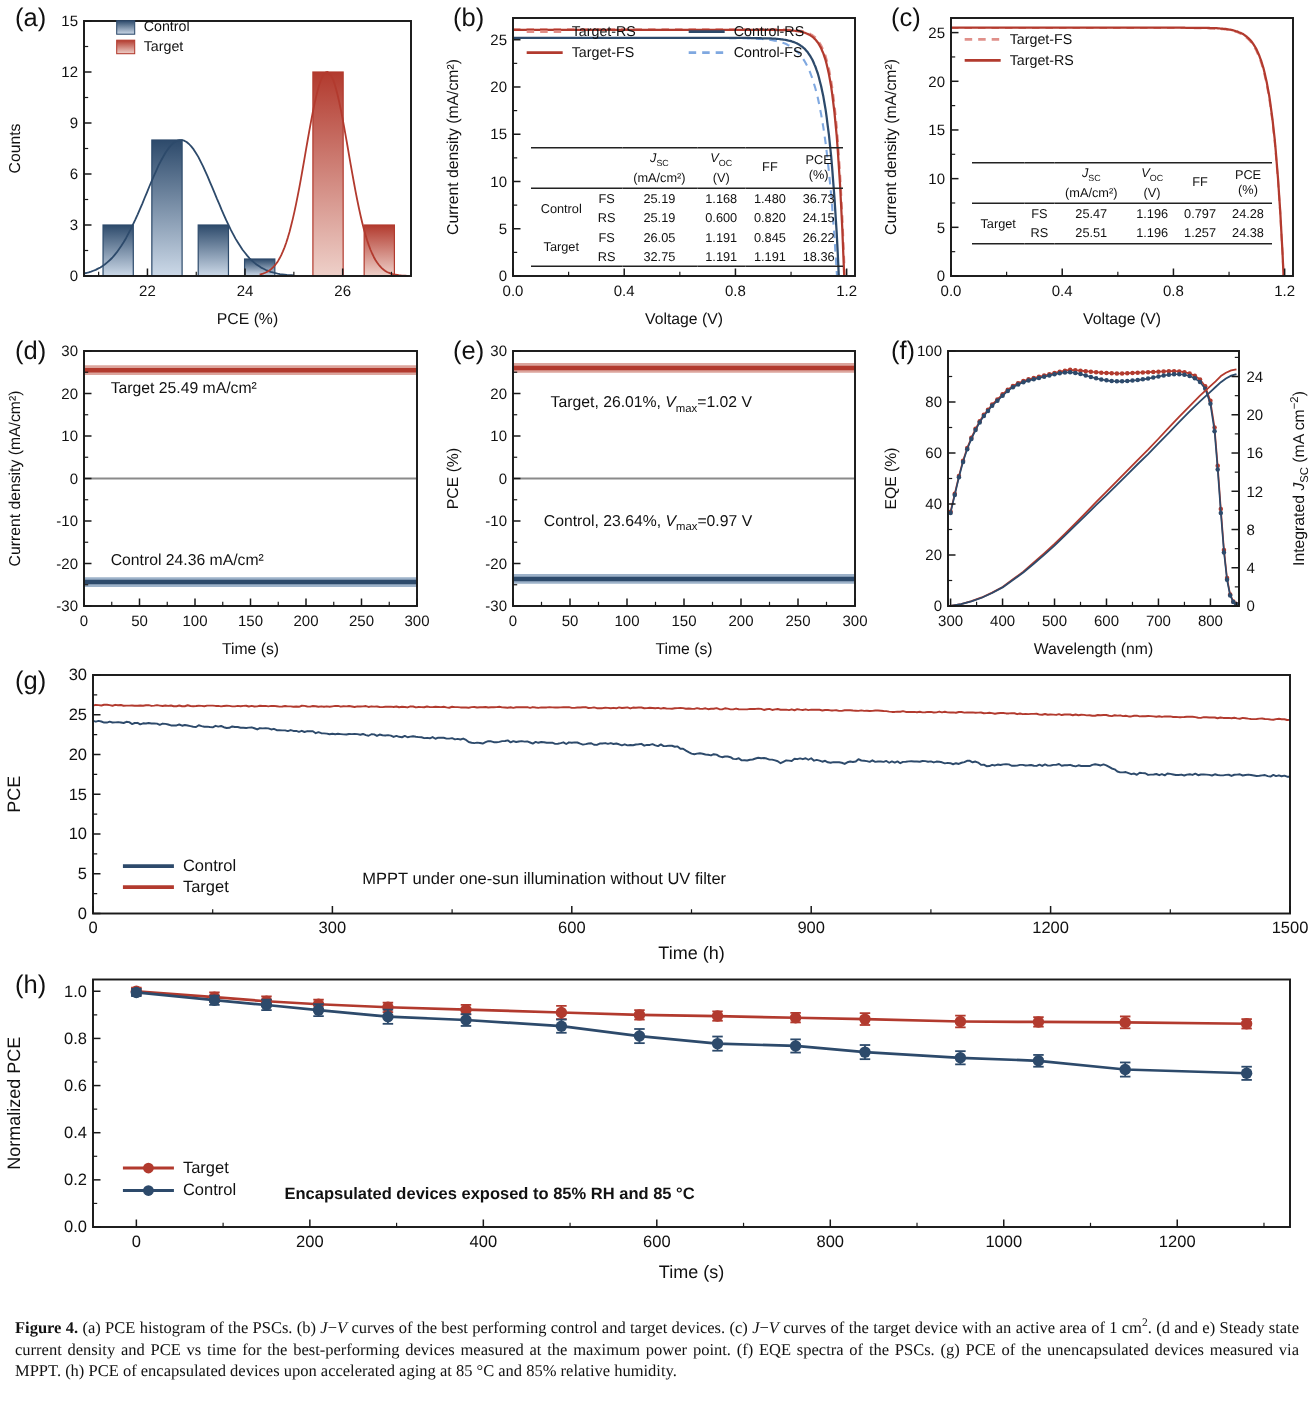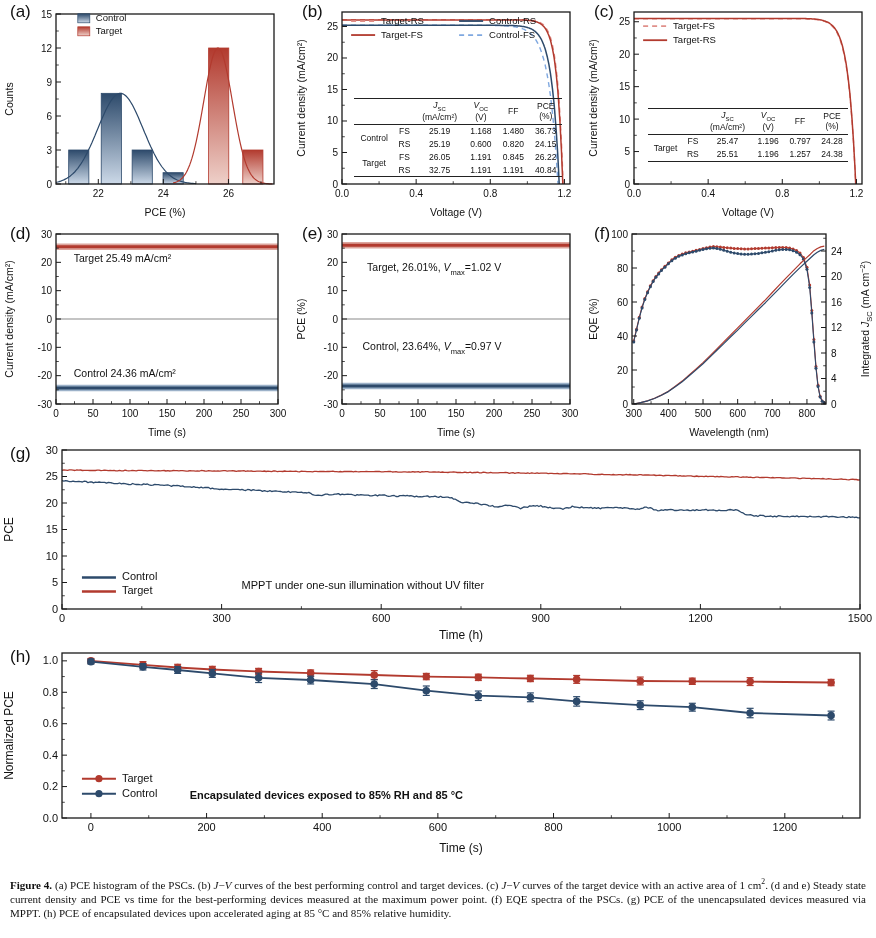--- a/index.html
+++ b/index.html
@@ -181,21 +181,21 @@
                 <td>26.05</td>
                 <td>1.191</td>
                 <td>0.845</td>
                 <td>26.22</td>
               </tr>
               <tr>
                 <td>RS</td>
                 <td>32.75</td>
                 <td>1.191</td>
                 <td>1.191</td>
-                <td>40.84</td>
+                <td>18.36</td>
               </tr>
             </tbody>
           </table>
         </div>
     </div>
     <div class="panel">
       <span class="plabel">(c)</span>
       <svg width="292" height="222" viewBox="0 0 292 222">
           <path d="M50.0 18.7L50.7 18.7L51.5 18.7L52.2 18.7L53.0 18.7L53.7 18.7L54.4 18.7L55.2 18.7L55.9 18.7L56.7 18.7L57.4 18.7L58.2 18.7L58.9 18.7L59.6 18.7L60.4 18.7L61.1 18.7L61.9 18.7L62.6 18.7L63.3 18.7L64.1 18.7L64.8 18.7L65.6 18.7L66.3 18.7L67.1 18.7L67.8 18.7L68.5 18.7L69.3 18.7L70.0 18.7L70.8 18.7L71.5 18.7L72.2 18.7L73.0 18.7L73.7 18.7L74.5 18.7L75.2 18.7L76.0 18.7L76.7 18.7L77.4 18.7L78.2 18.7L78.9 18.7L79.7 18.7L80.4 18.7L81.1 18.7L81.9 18.7L82.6 18.7L83.4 18.7L84.1 18.7L84.8 18.7L85.6 18.7L86.3 18.7L87.1 18.7L87.8 18.7L88.6 18.7L89.3 18.7L90.0 18.7L90.8 18.7L91.5 18.7L92.3 18.7L93.0 18.7L93.7 18.7L94.5 18.7L95.2 18.7L96.0 18.7L96.7 18.7L97.5 18.7L98.2 18.7L98.9 18.7L99.7 18.7L100.4 18.7L101.2 18.7L101.9 18.7L102.6 18.7L103.4 18.7L104.1 18.7L104.9 18.7L105.6 18.7L106.4 18.7L107.1 18.7L107.8 18.7L108.6 18.7L109.3 18.7L110.1 18.7L110.8 18.7L111.5 18.7L112.3 18.7L113.0 18.7L113.8 18.7L114.5 18.7L115.2 18.7L116.0 18.7L116.7 18.7L117.5 18.7L118.2 18.7L119.0 18.7L119.7 18.7L120.4 18.7L121.2 18.7L121.9 18.7L122.7 18.7L123.4 18.7L124.1 18.7L124.9 18.7L125.6 18.7L126.4 18.7L127.1 18.7L127.9 18.7L128.6 18.7L129.3 18.7L130.1 18.7L130.8 18.7L131.6 18.7L132.3 18.7L133.0 18.7L133.8 18.7L134.5 18.7L135.3 18.7L136.0 18.7L136.8 18.7L137.5 18.7L138.2 18.7L139.0 18.7L139.7 18.7L140.5 18.7L141.2 18.7L141.9 18.7L142.7 18.7L143.4 18.7L144.2 18.7L144.9 18.7L145.6 18.7L146.4 18.7L147.1 18.7L147.9 18.7L148.6 18.7L149.4 18.7L150.1 18.7L150.8 18.7L151.6 18.7L152.3 18.7L153.1 18.7L153.8 18.7L154.5 18.7L155.3 18.7L156.0 18.7L156.8 18.7L157.5 18.7L158.3 18.7L159.0 18.7L159.7 18.7L160.5 18.7L161.2 18.7L162.0 18.7L162.7 18.7L163.4 18.7L164.2 18.7L164.9 18.7L165.7 18.7L166.4 18.7L167.2 18.7L167.9 18.7L168.6 18.7L169.4 18.7L170.1 18.7L170.9 18.7L171.6 18.7L172.3 18.7L173.1 18.7L173.8 18.7L174.6 18.7L175.3 18.7L176.0 18.7L176.8 18.7L177.5 18.7L178.3 18.7L179.0 18.7L179.8 18.7L180.5 18.7L181.2 18.7L182.0 18.7L182.7 18.7L183.5 18.7L184.2 18.7L184.9 18.7L185.7 18.7L186.4 18.7L187.2 18.7L187.9 18.7L188.7 18.7L189.4 18.7L190.1 18.7L190.9 18.7L191.6 18.7L192.4 18.7L193.1 18.7L193.8 18.7L194.6 18.7L195.3 18.7L196.1 18.7L196.8 18.7L197.6 18.7L198.3 18.7L199.0 18.7L199.8 18.7L200.5 18.7L201.3 18.7L202.0 18.7L202.7 18.7L203.5 18.7L204.2 18.7L205.0 18.7L205.7 18.7L206.4 18.7L207.2 18.7L207.9 18.7L208.7 18.7L209.4 18.7L210.2 18.7L210.9 18.7L211.6 18.7L212.4 18.8L213.1 18.8L213.9 18.8L214.6 18.8L215.3 18.8L216.1 18.8L216.8 18.8L217.6 18.8L218.3 18.8L219.1 18.8L219.8 18.9L220.5 18.9L221.3 18.9L222.0 18.9L222.8 18.9L223.5 19.0L224.2 19.0L225.0 19.0L225.7 19.1L226.5 19.1L227.2 19.2L228.0 19.2L228.7 19.3L229.4 19.3L230.2 19.4L230.9 19.5L231.7 19.5L232.4 19.6L233.1 19.7L233.9 19.8L234.6 19.9L235.4 20.1L236.1 20.2L236.8 20.4L237.6 20.5L238.3 20.7L239.1 20.9L239.8 21.2L240.6 21.4L241.3 21.7L242.0 22.0L242.8 22.4L243.5 22.7L244.3 23.2L245.0 23.6L245.7 24.1L246.5 24.7L247.2 25.3L248.0 26.0L248.7 26.7L249.5 27.5L250.2 28.4L250.9 29.4L251.7 30.6L252.4 31.8L253.2 33.1L253.9 34.6L254.6 36.2L255.4 38.0L256.1 40.0L256.9 42.2L257.6 44.6L258.4 47.2L259.1 50.2L259.8 53.4L260.6 56.9L261.3 60.9L262.1 65.2L262.8 70.0L263.5 75.2L264.3 81.0L265.0 87.4L265.8 94.4L266.5 102.2L267.2 110.7L268.0 120.2L268.7 130.6L269.5 142.1L270.2 154.7L271.0 168.6L271.7 184.0" fill="none" stroke="#e0908a" stroke-width="1.4" stroke-linejoin="round" stroke-dasharray="5,4"></path>
           <path d="M50.0 18.4L50.7 18.4L51.5 18.4L52.2 18.4L53.0 18.4L53.7 18.4L54.4 18.4L55.2 18.4L55.9 18.4L56.7 18.4L57.4 18.4L58.2 18.4L58.9 18.4L59.6 18.4L60.4 18.4L61.1 18.4L61.9 18.4L62.6 18.4L63.3 18.4L64.1 18.4L64.8 18.4L65.6 18.4L66.3 18.4L67.1 18.4L67.8 18.4L68.5 18.4L69.3 18.4L70.0 18.4L70.8 18.4L71.5 18.4L72.2 18.4L73.0 18.4L73.7 18.4L74.5 18.4L75.2 18.4L76.0 18.4L76.7 18.4L77.4 18.4L78.2 18.4L78.9 18.4L79.7 18.4L80.4 18.4L81.1 18.4L81.9 18.4L82.6 18.4L83.4 18.4L84.1 18.4L84.8 18.4L85.6 18.4L86.3 18.4L87.1 18.4L87.8 18.4L88.6 18.4L89.3 18.4L90.0 18.4L90.8 18.4L91.5 18.4L92.3 18.4L93.0 18.4L93.7 18.4L94.5 18.4L95.2 18.4L96.0 18.4L96.7 18.4L97.5 18.4L98.2 18.4L98.9 18.4L99.7 18.4L100.4 18.4L101.2 18.4L101.9 18.4L102.6 18.4L103.4 18.4L104.1 18.4L104.9 18.4L105.6 18.4L106.4 18.4L107.1 18.4L107.8 18.4L108.6 18.4L109.3 18.4L110.1 18.4L110.8 18.4L111.5 18.4L112.3 18.4L113.0 18.4L113.8 18.4L114.5 18.4L115.2 18.4L116.0 18.4L116.7 18.4L117.5 18.4L118.2 18.4L119.0 18.4L119.7 18.4L120.4 18.4L121.2 18.4L121.9 18.4L122.7 18.4L123.4 18.4L124.1 18.4L124.9 18.4L125.6 18.4L126.4 18.4L127.1 18.4L127.9 18.4L128.6 18.4L129.3 18.4L130.1 18.4L130.8 18.4L131.6 18.4L132.3 18.4L133.0 18.4L133.8 18.4L134.5 18.4L135.3 18.4L136.0 18.4L136.8 18.4L137.5 18.4L138.2 18.4L139.0 18.4L139.7 18.4L140.5 18.4L141.2 18.4L141.9 18.4L142.7 18.4L143.4 18.4L144.2 18.4L144.9 18.4L145.6 18.4L146.4 18.4L147.1 18.4L147.9 18.4L148.6 18.4L149.4 18.4L150.1 18.4L150.8 18.4L151.6 18.4L152.3 18.4L153.1 18.4L153.8 18.4L154.5 18.4L155.3 18.4L156.0 18.4L156.8 18.4L157.5 18.4L158.3 18.4L159.0 18.4L159.7 18.4L160.5 18.4L161.2 18.4L162.0 18.4L162.7 18.4L163.4 18.4L164.2 18.4L164.9 18.4L165.7 18.4L166.4 18.4L167.2 18.4L167.9 18.4L168.6 18.4L169.4 18.4L170.1 18.4L170.9 18.4L171.6 18.4L172.3 18.4L173.1 18.4L173.8 18.4L174.6 18.4L175.3 18.4L176.0 18.4L176.8 18.4L177.5 18.4L178.3 18.4L179.0 18.4L179.8 18.4L180.5 18.4L181.2 18.4L182.0 18.4L182.7 18.4L183.5 18.4L184.2 18.4L184.9 18.4L185.7 18.4L186.4 18.4L187.2 18.4L187.9 18.4L188.7 18.4L189.4 18.4L190.1 18.4L190.9 18.4L191.6 18.4L192.4 18.4L193.1 18.4L193.8 18.4L194.6 18.4L195.3 18.4L196.1 18.4L196.8 18.4L197.6 18.4L198.3 18.4L199.0 18.4L199.8 18.4L200.5 18.4L201.3 18.4L202.0 18.4L202.7 18.4L203.5 18.4L204.2 18.4L205.0 18.4L205.7 18.4L206.4 18.5L207.2 18.5L207.9 18.5L208.7 18.5L209.4 18.5L210.2 18.5L210.9 18.5L211.6 18.5L212.4 18.5L213.1 18.5L213.9 18.5L214.6 18.5L215.3 18.5L216.1 18.5L216.8 18.5L217.6 18.5L218.3 18.5L219.1 18.6L219.8 18.6L220.5 18.6L221.3 18.6L222.0 18.6L222.8 18.7L223.5 18.7L224.2 18.7L225.0 18.7L225.7 18.8L226.5 18.8L227.2 18.8L228.0 18.9L228.7 18.9L229.4 19.0L230.2 19.0L230.9 19.1L231.7 19.2L232.4 19.3L233.1 19.3L233.9 19.4L234.6 19.5L235.4 19.7L236.1 19.8L236.8 19.9L237.6 20.1L238.3 20.3L239.1 20.5L239.8 20.7L240.6 20.9L241.3 21.2L242.0 21.5L242.8 21.8L243.5 22.1L244.3 22.5L245.0 22.9L245.7 23.4L246.5 24.0L247.2 24.5L248.0 25.2L248.7 25.9L249.5 26.7L250.2 27.5L250.9 28.5L251.7 29.6L252.4 30.7L253.2 32.0L253.9 33.4L254.6 35.0L255.4 36.8L256.1 38.7L256.9 40.8L257.6 43.2L258.4 45.8L259.1 48.7L259.8 51.9L260.6 55.4L261.3 59.3L262.1 63.5L262.8 68.3L263.5 73.5L264.3 79.3L265.0 85.7L265.8 92.8L266.5 100.6L267.2 109.3L268.0 118.9L268.7 129.4L269.5 141.1L270.2 154.0L271.0 168.2L271.7 184.0" fill="none" stroke="#b23a2e" stroke-width="1.5" stroke-linejoin="round"></path>

